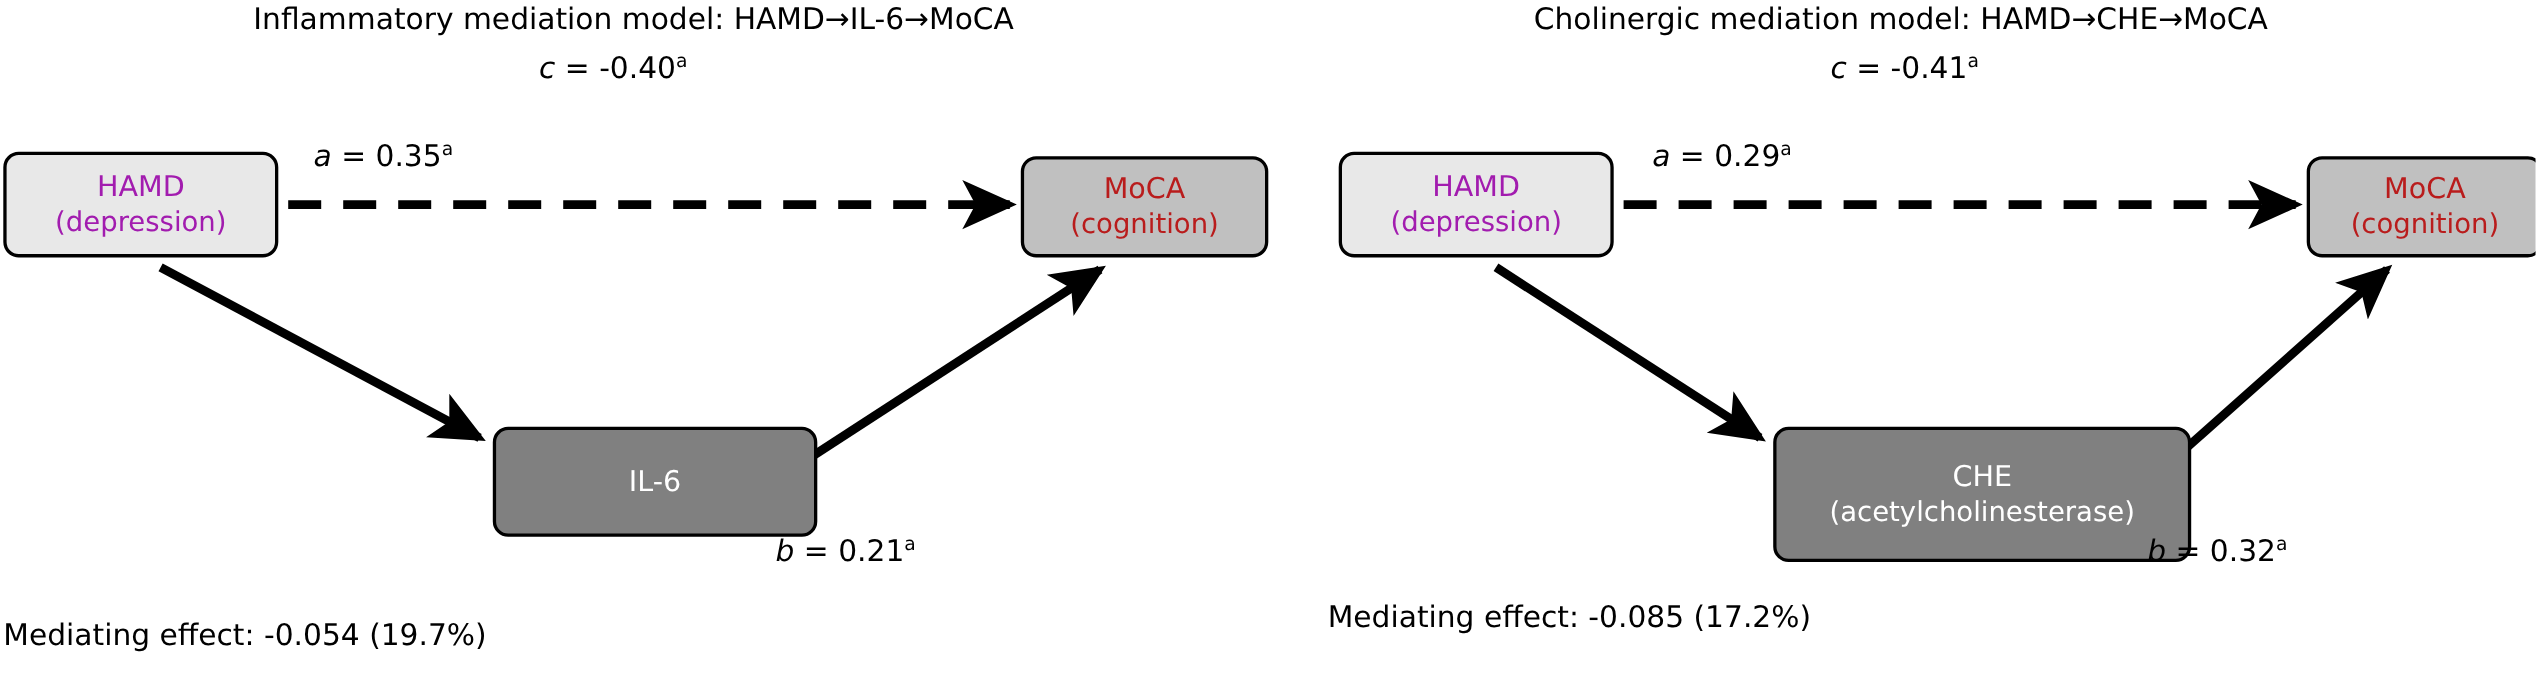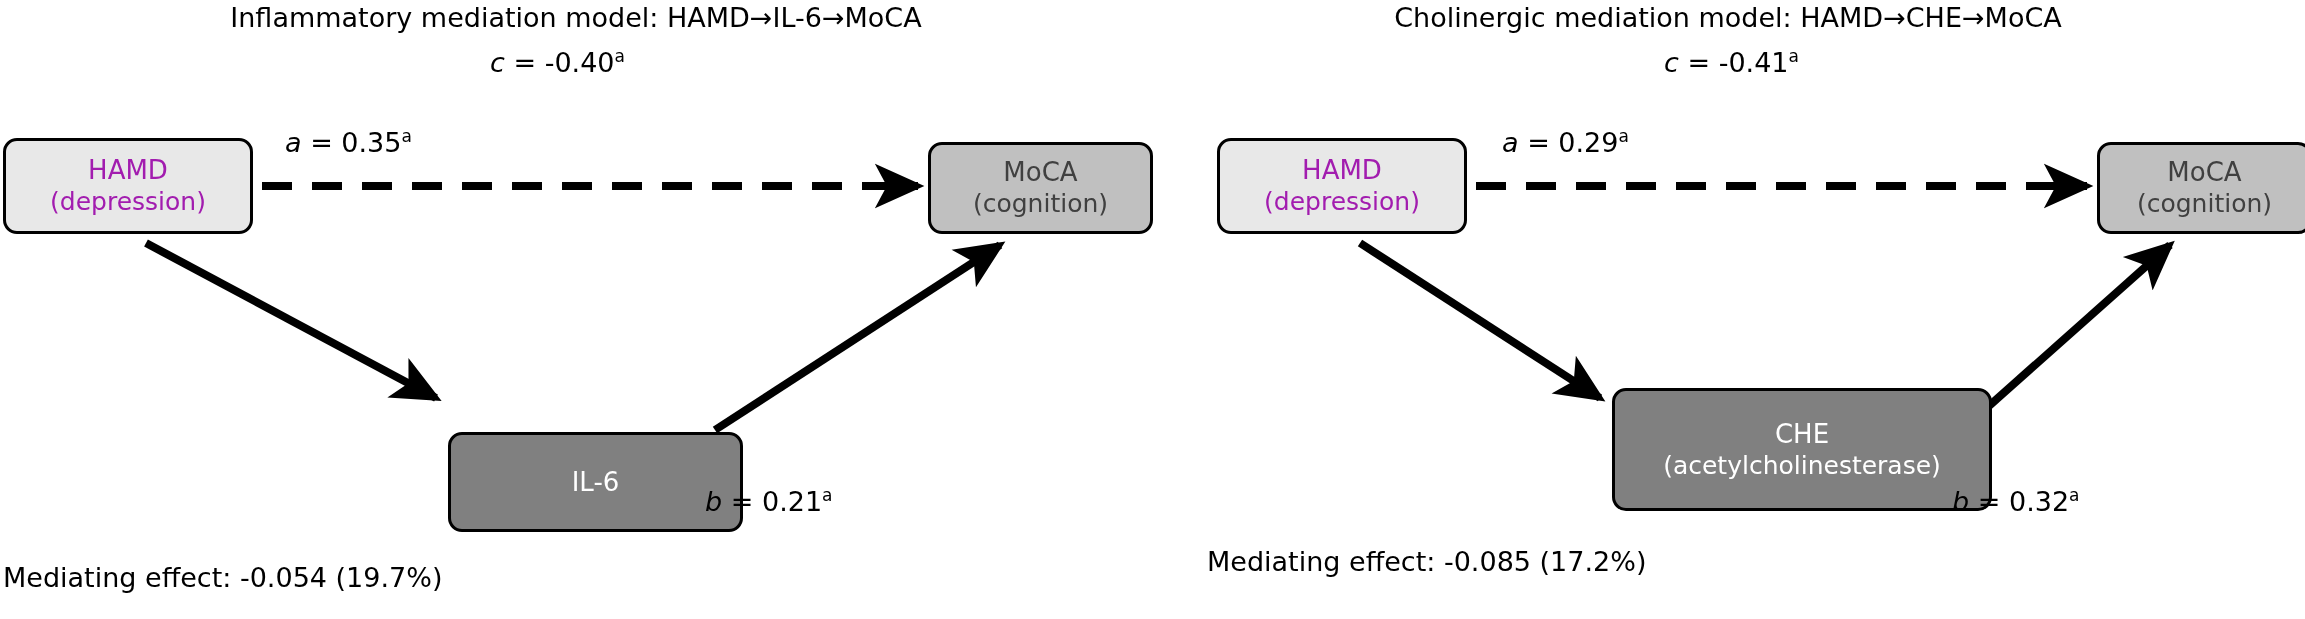--- a/index.html
+++ b/index.html
@@ -50,32 +50,32 @@
     font-size: 26px;
     line-height: 32px;
     white-space: nowrap;
   }
   .node-exposure {
     background: #e8e8e8;
     color: #a21caf;
   }
   .node-outcome {
     background: #c0c0c0;
-    color: #404040;
+    color: #b91c1c;
   }
   .node-mediator {
     background: #808080;
     color: #ffffff;
   }
   .node .sub { font-size: 25px; }
 
   
   #node-hamd-left    { left: 3px;   top: 138px; width: 250px; height: 96px; }
   #node-moca-left    { left: 928px; top: 142px; width: 225px; height: 92px; }
-  #node-il6          { left: 448px; top: 388px; width: 295px; height: 100px; margin-top: 44px; }
+  #node-il6          { left: 448px; top: 388px; width: 295px; height: 100px; }
 
   
   #node-hamd-right   { left: 65px;  top: 138px; width: 250px; height: 96px; }
   #node-moca-right   { left: 945px; top: 142px; width: 215px; height: 92px; }
   #node-che          { left: 460px; top: 388px; width: 380px; height: 123px; }
 
   
   .path-label {
     position: absolute;
     font-size: 27px;

